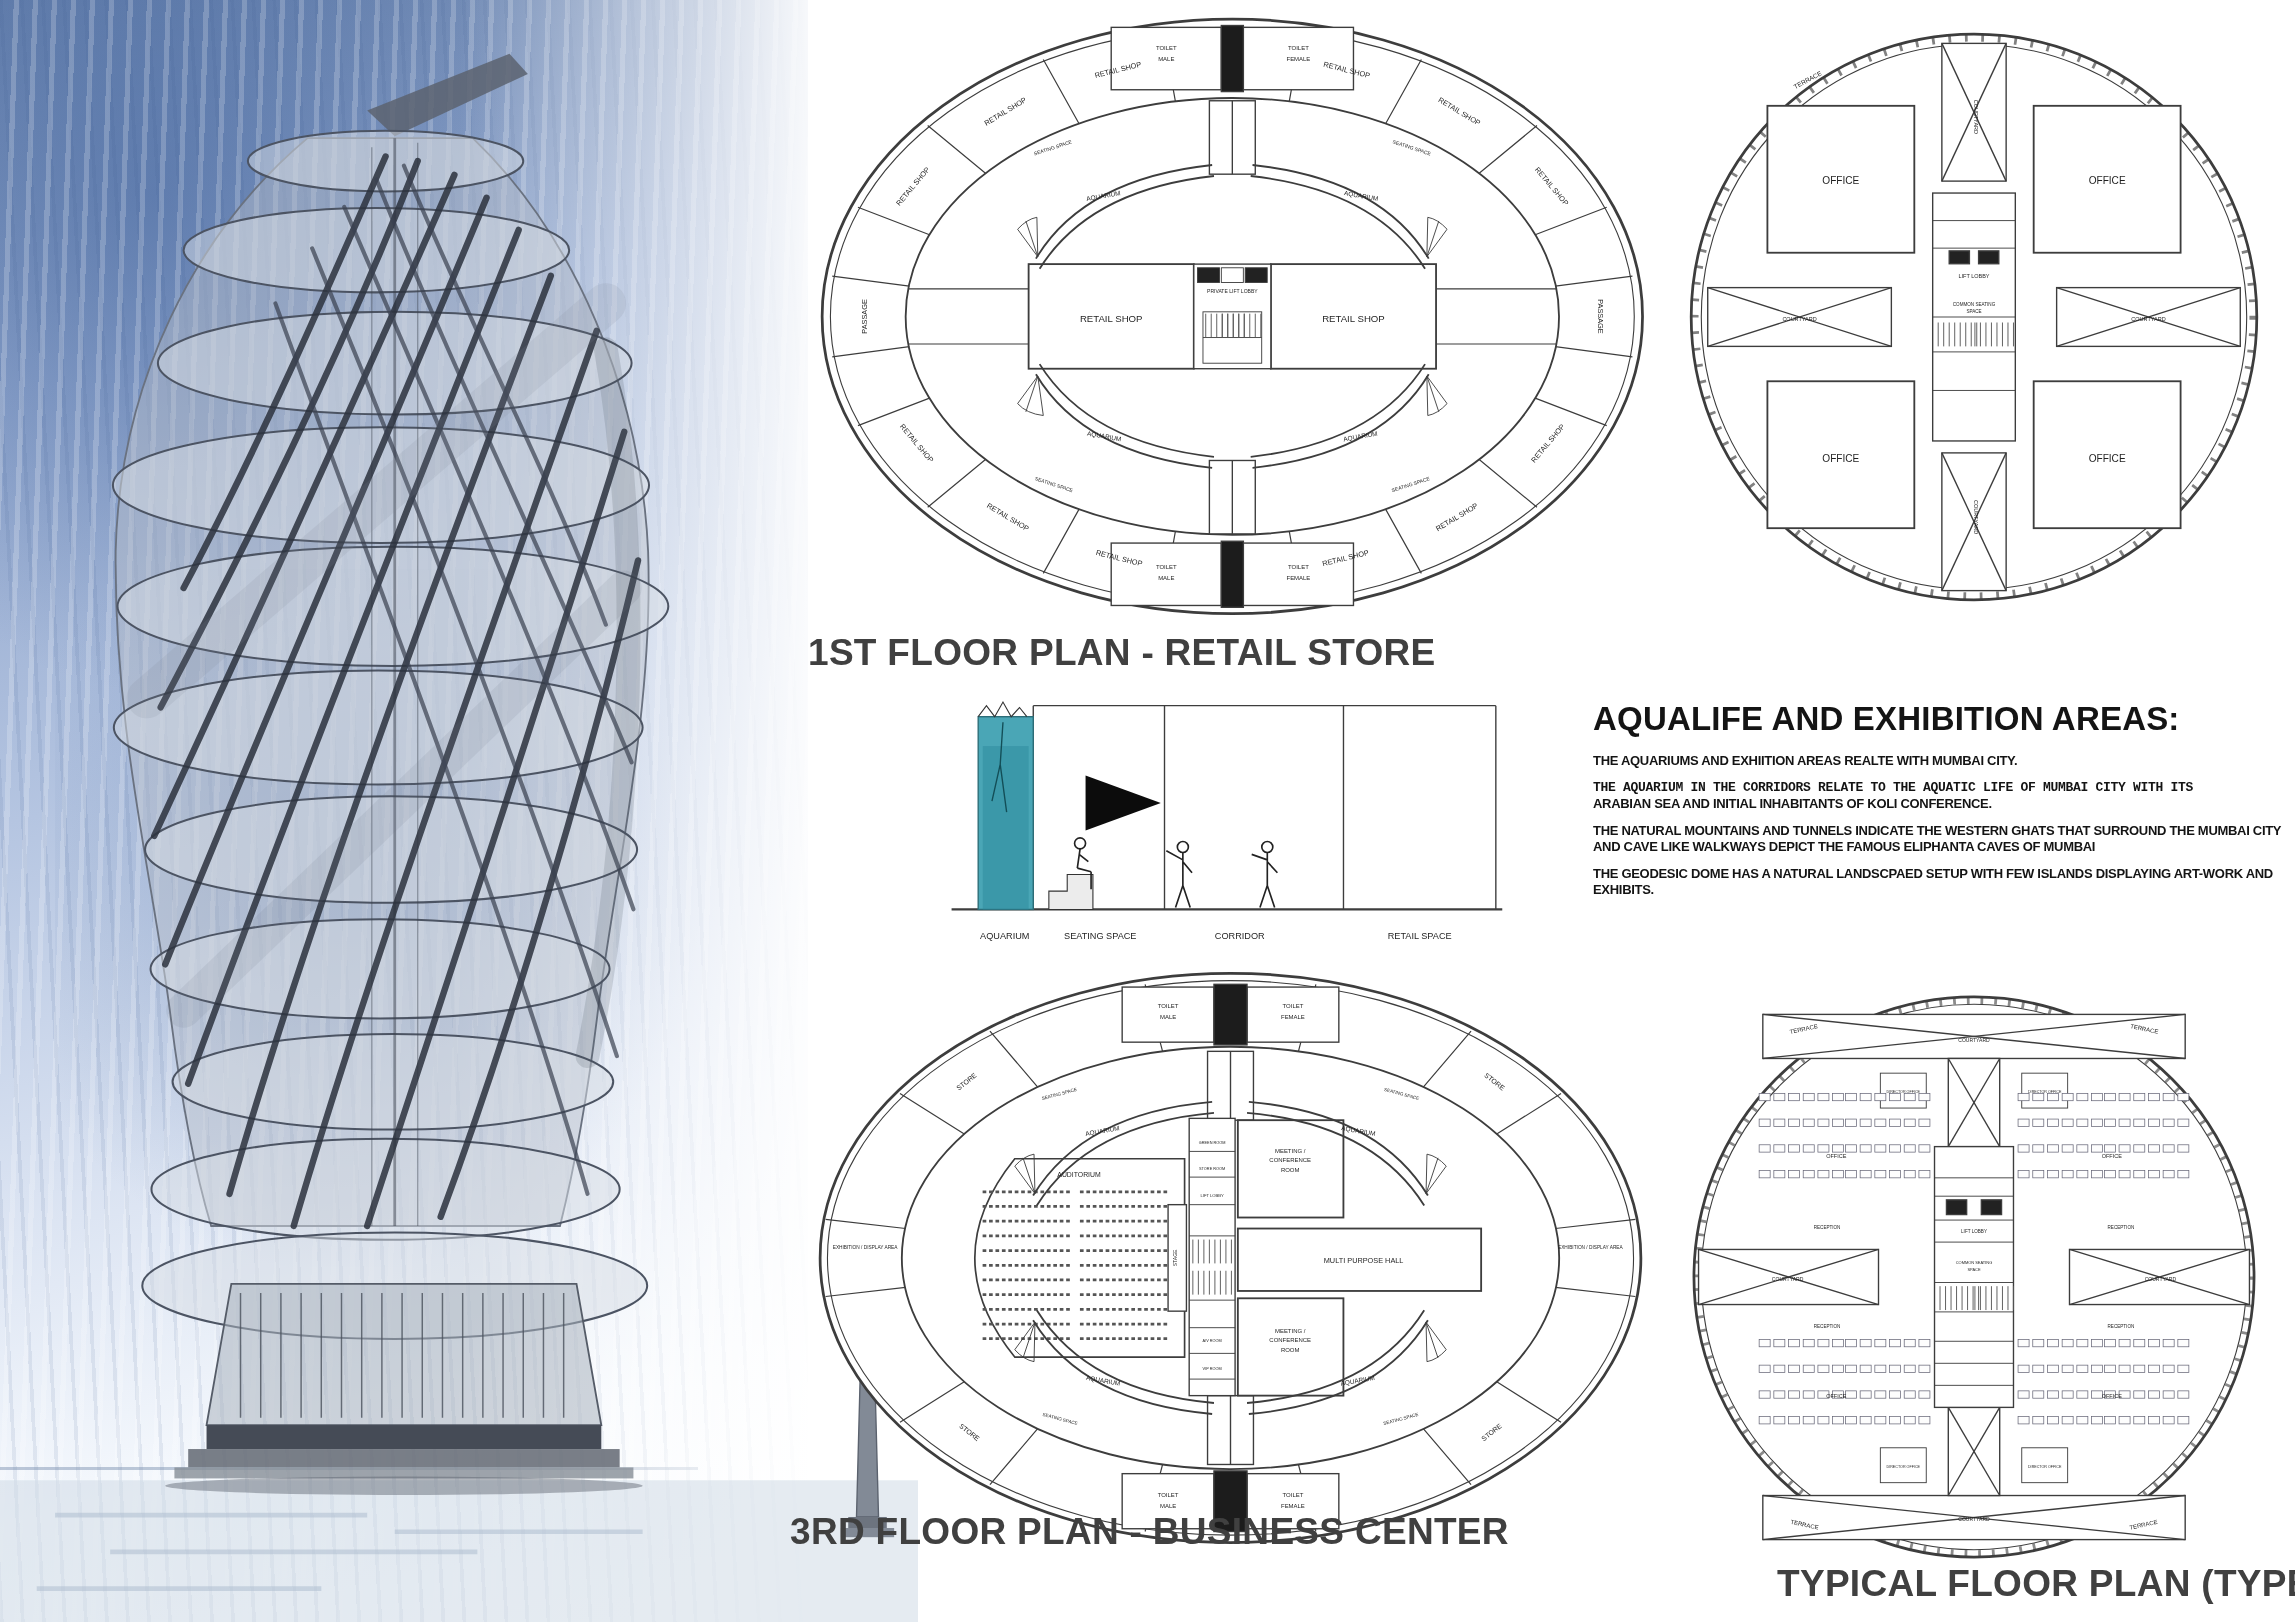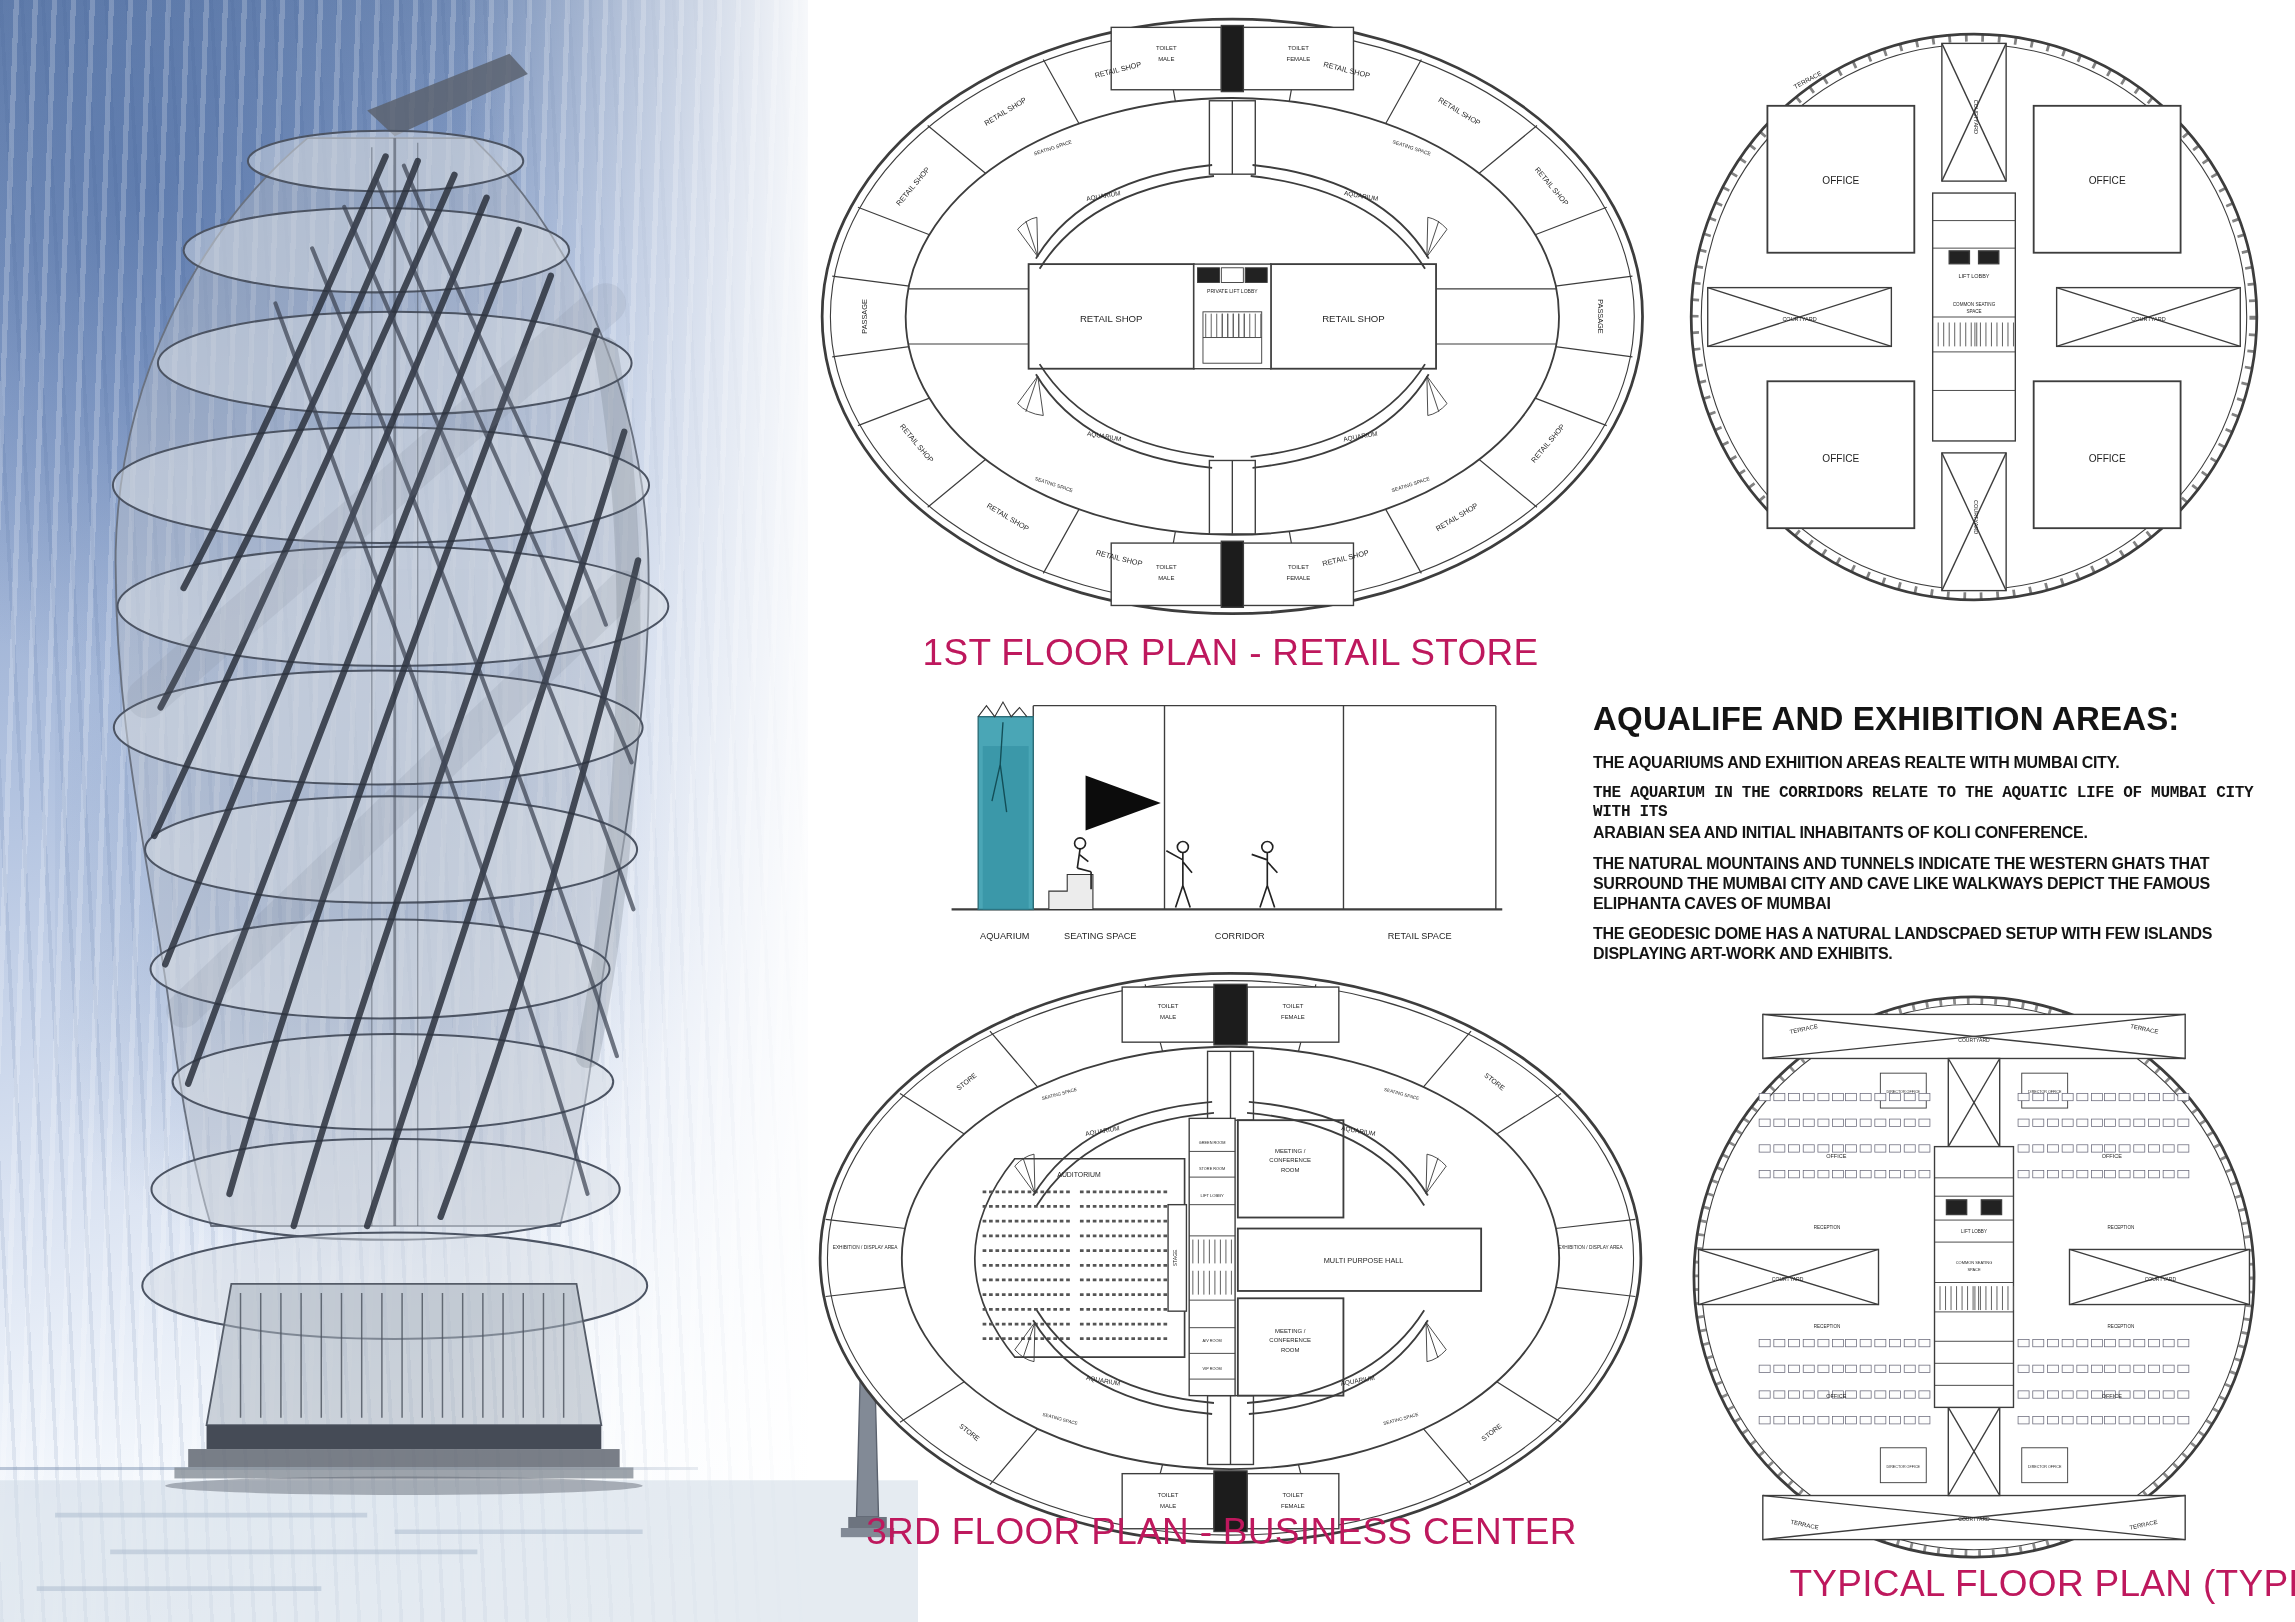--- a/index.html
+++ b/index.html
@@ -15,25 +15,25 @@
   .sky-patch2{left:55px;top:569px;width:643px;height:698px;
     background:radial-gradient(ellipse at 45% 45%,rgba(92,122,172,.35),rgba(92,122,172,0) 72%);}
   .sky-streaks{left:0;top:0;width:808px;height:1623px;
     background:
       repeating-linear-gradient(92deg,rgba(255,255,255,0) 0 13.8px,rgba(255,255,255,.2) 13.8px 19px),
       repeating-linear-gradient(87deg,rgba(58,88,140,.1) 0 3.7px,rgba(58,88,140,0) 3.7px 21px);}
   .sky-fade{left:459px;top:0;width:404px;height:1623px;
     background:linear-gradient(to right,rgba(255,255,255,0),#fff 92%);}
   .horizon{left:0;top:1467px;width:698px;height:2.8px;background:rgba(116,138,170,.45);}
   
-  .plan-title{font-weight:normal;font-size:37px;color:#be185d;text-align:center;letter-spacing:0.3px;}
+  .plan-title{font-weight:bold;font-size:37px;color:#404040;text-align:left;letter-spacing:0.3px;}
   
   .notes{left:1593px;top:700px;width:696px;color:#141414;}
   .notes h3{margin:0 0 14.7px 0;font-size:33px;font-weight:bold;letter-spacing:0.2px;}
-  .notes p{margin:0 0 11px 0;font-size:16px;font-weight:bold;line-height:1.24;letter-spacing:-0.3px;}
+  .notes p{margin:0 0 11px 0;font-size:13px;font-weight:bold;line-height:1.24;letter-spacing:-0.3px;}
   .notes p.tight{margin-bottom:0;font-family:Liberation Mono, monospace;}
   
   svg text{font-family:"Liberation Sans",sans-serif;fill:#1f1f1f;text-anchor:middle;}
   svg .wall{stroke:#3d3d3d;fill:none;}
   svg .room{stroke:#3d3d3d;fill:#ffffff;}
 </style>
 </head>
 <body>
 
 <div id="board">

